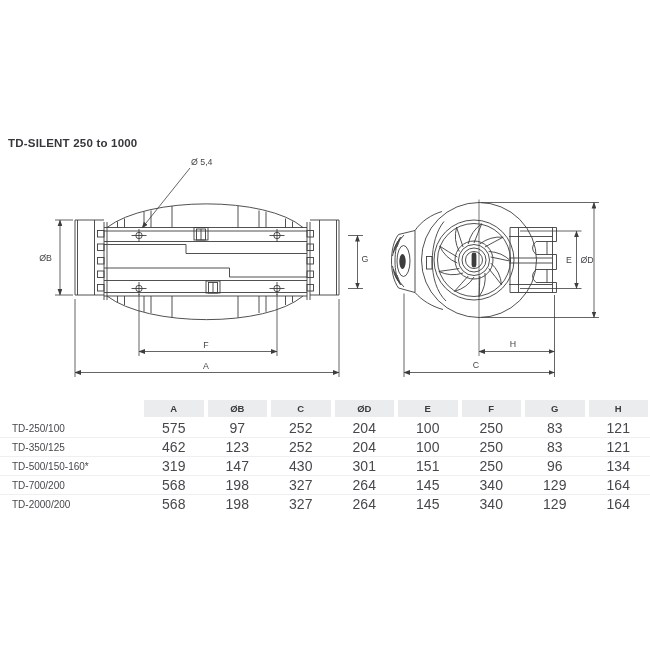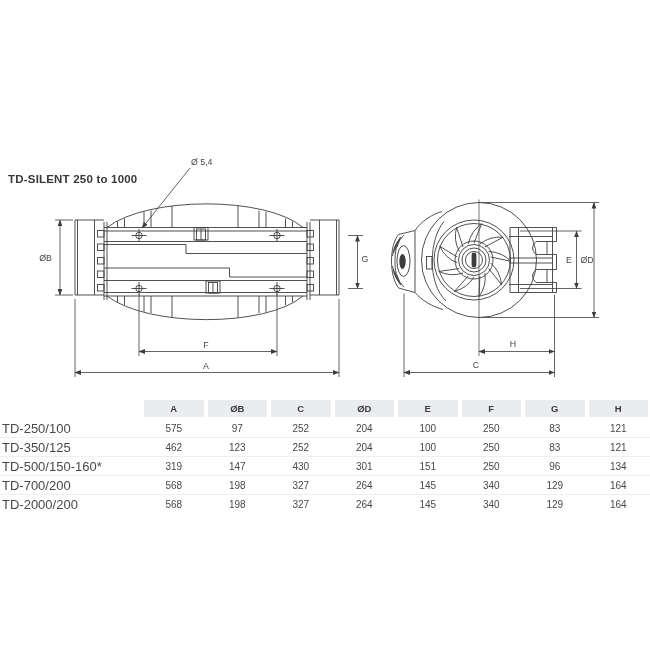--- a/index.html
+++ b/index.html
@@ -1,29 +1,29 @@
 <!DOCTYPE html>
 <html><head>
 <meta charset="utf-8">
 <style>
   html,body{margin:0;padding:0;background:#fff;}
   .page{position:relative;width:650px;height:650px;background:#ffffff;overflow:hidden;
         font-family:"Liberation Sans",sans-serif;}
   .title{position:absolute;left:8px;top:137px;font-size:11.5px;font-weight:bold;
-         letter-spacing:.2px;color:#37373b;margin-top:36px;}
+         letter-spacing:.2px;color:#37373b;}
   svg text{font-family:"Liberation Sans",sans-serif;font-size:8.8px;fill:#46464a;}
   .drawing{position:absolute;left:0;top:0;}
   
   .dim-table{position:absolute;left:0;top:400px;width:650px;}
   .t-row{display:grid;grid-template-columns:142px repeat(8,63.5px);align-items:center;height:18px;}
   .t-head{height:17px;margin-bottom:2px;}
   .h-cell{background:#ebecee;height:17px;line-height:17px;margin:0 2px;text-align:center;
           font-size:9.5px;font-weight:bold;color:#3c3c40;}
-  .m-cell{font-size:13px;color:#48484c;padding-left:2px;white-space:nowrap;}
-  .v-cell{font-size:10px;color:#48484c;text-align:center;}
+  .m-cell{font-size:10px;color:#48484c;padding-left:12px;white-space:nowrap;}
+  .v-cell{font-size:14px;color:#48484c;text-align:center;}
   .t-data{border-bottom:1px solid #efeff1;}
   .t-data:last-child{border-bottom:none;}
 </style>
 </head>
 <body>
 
 <div class="page">
 
   <div class="title">TD-SILENT 250 to 1000</div>
 

